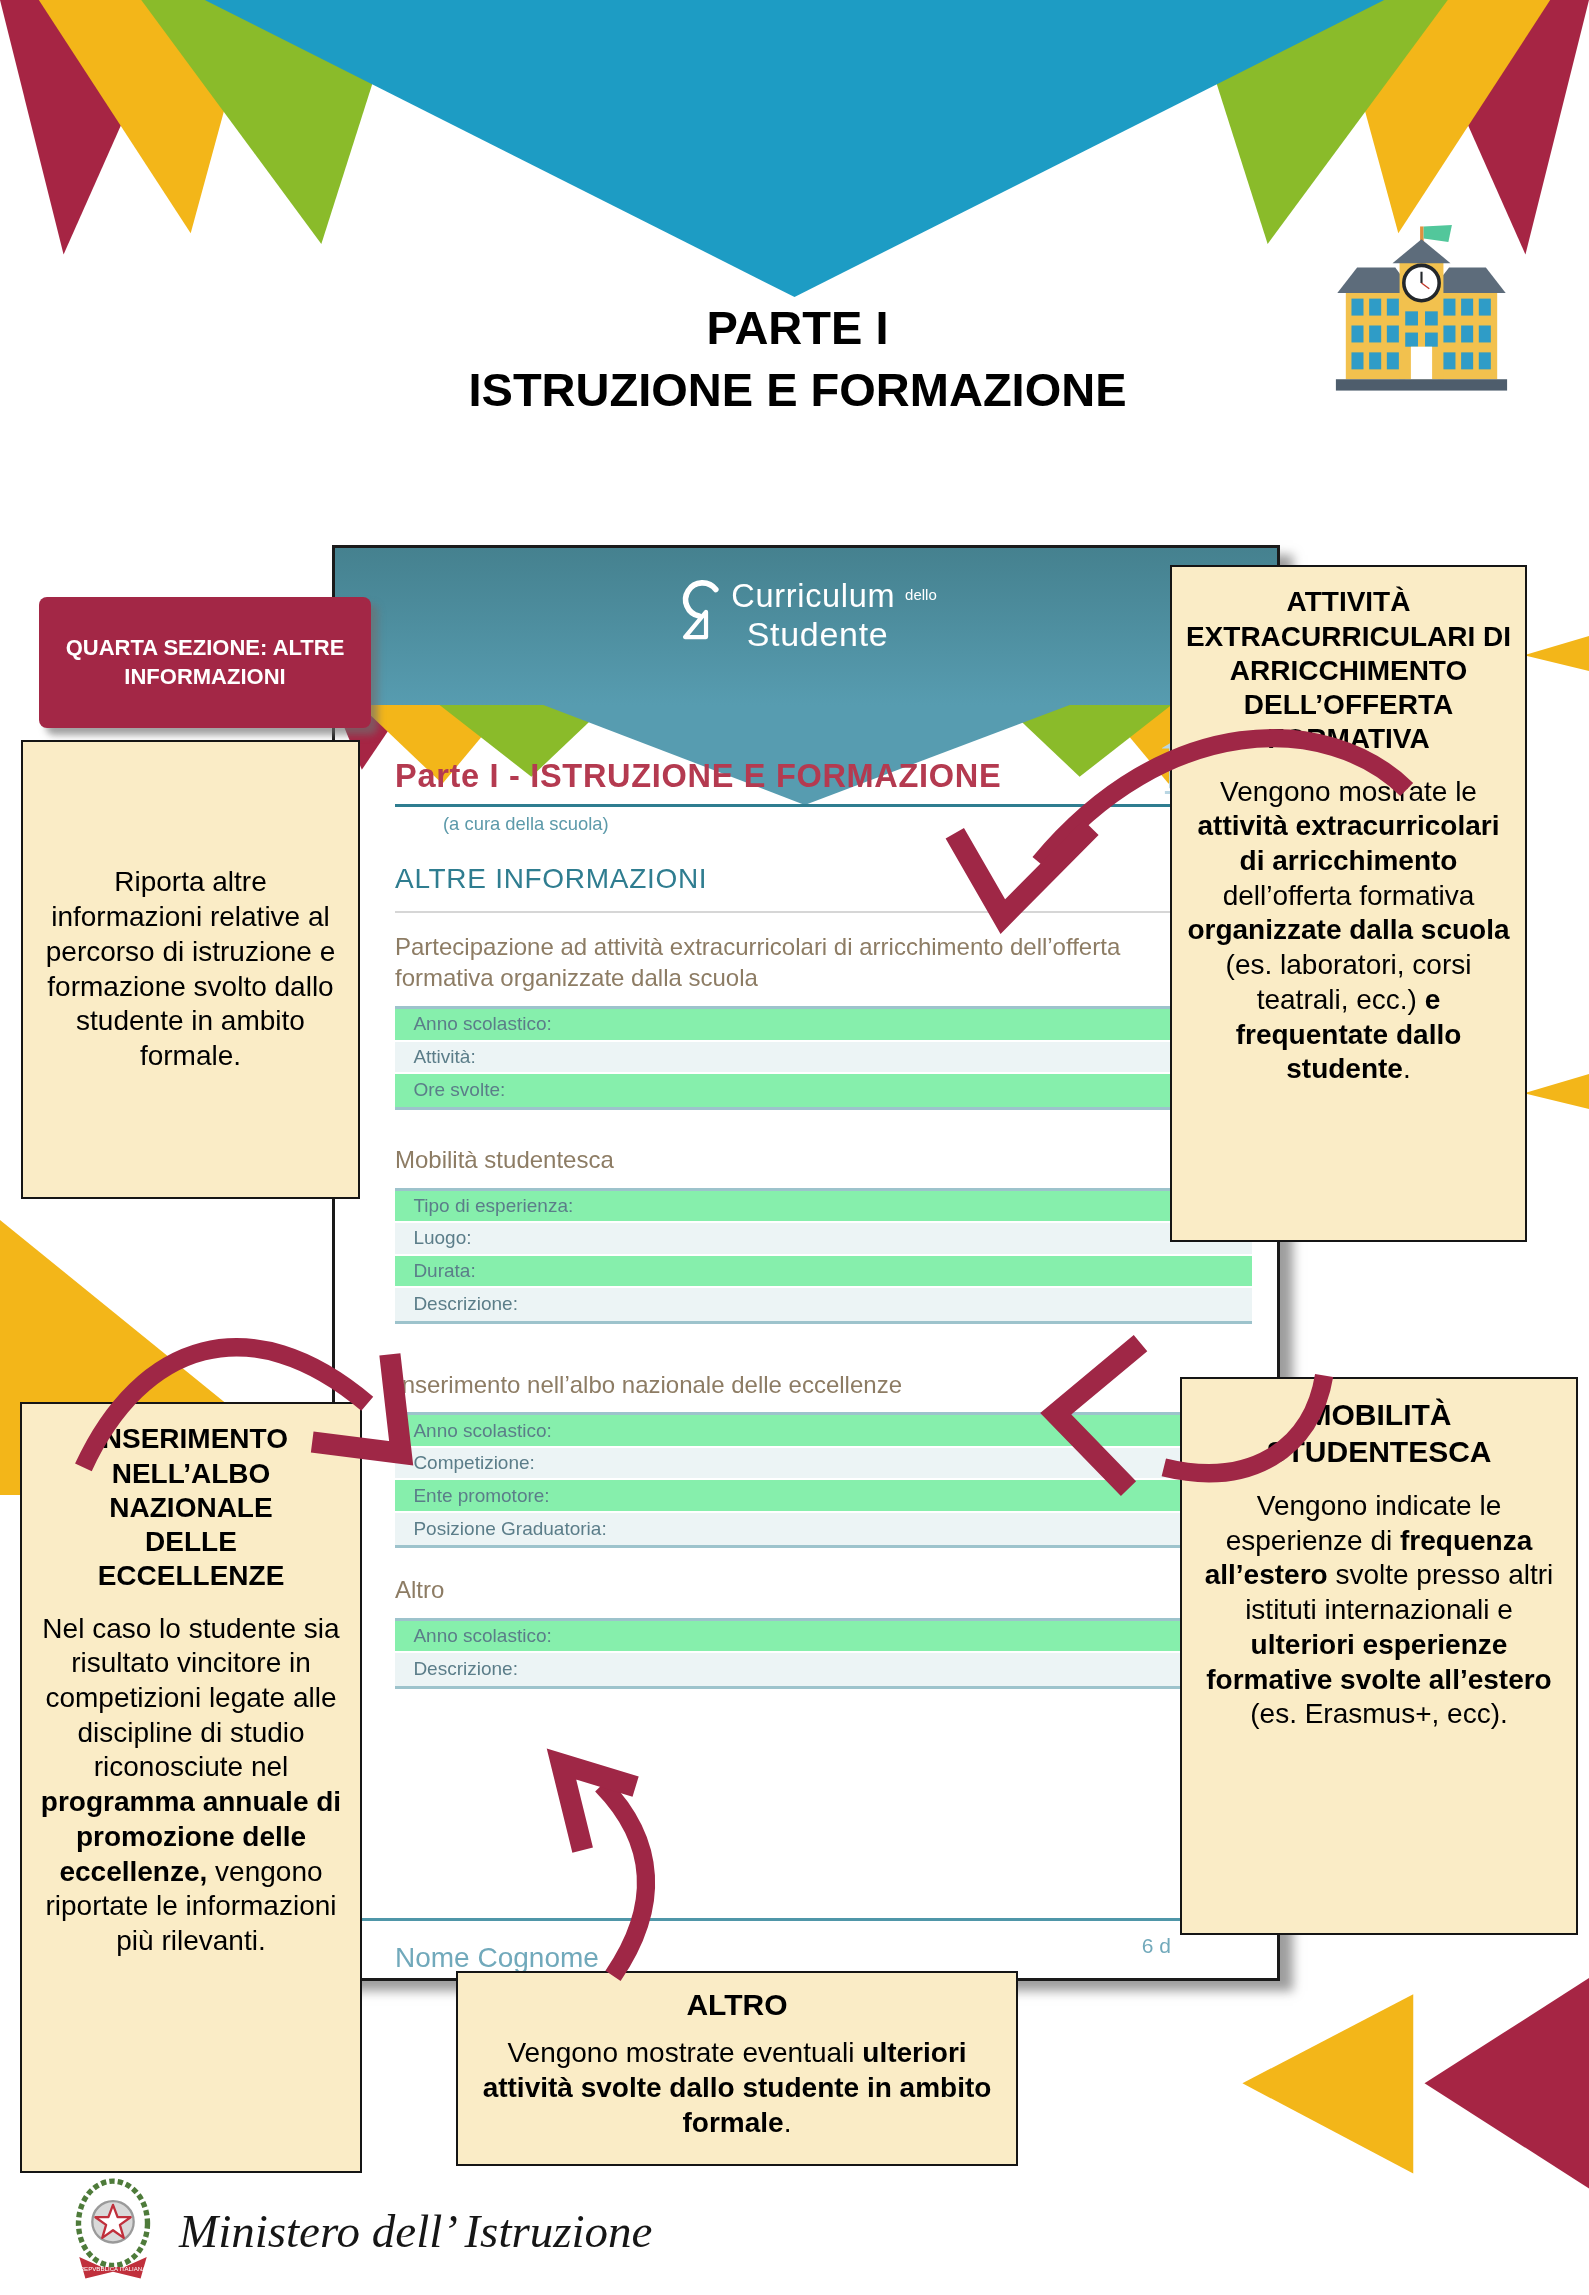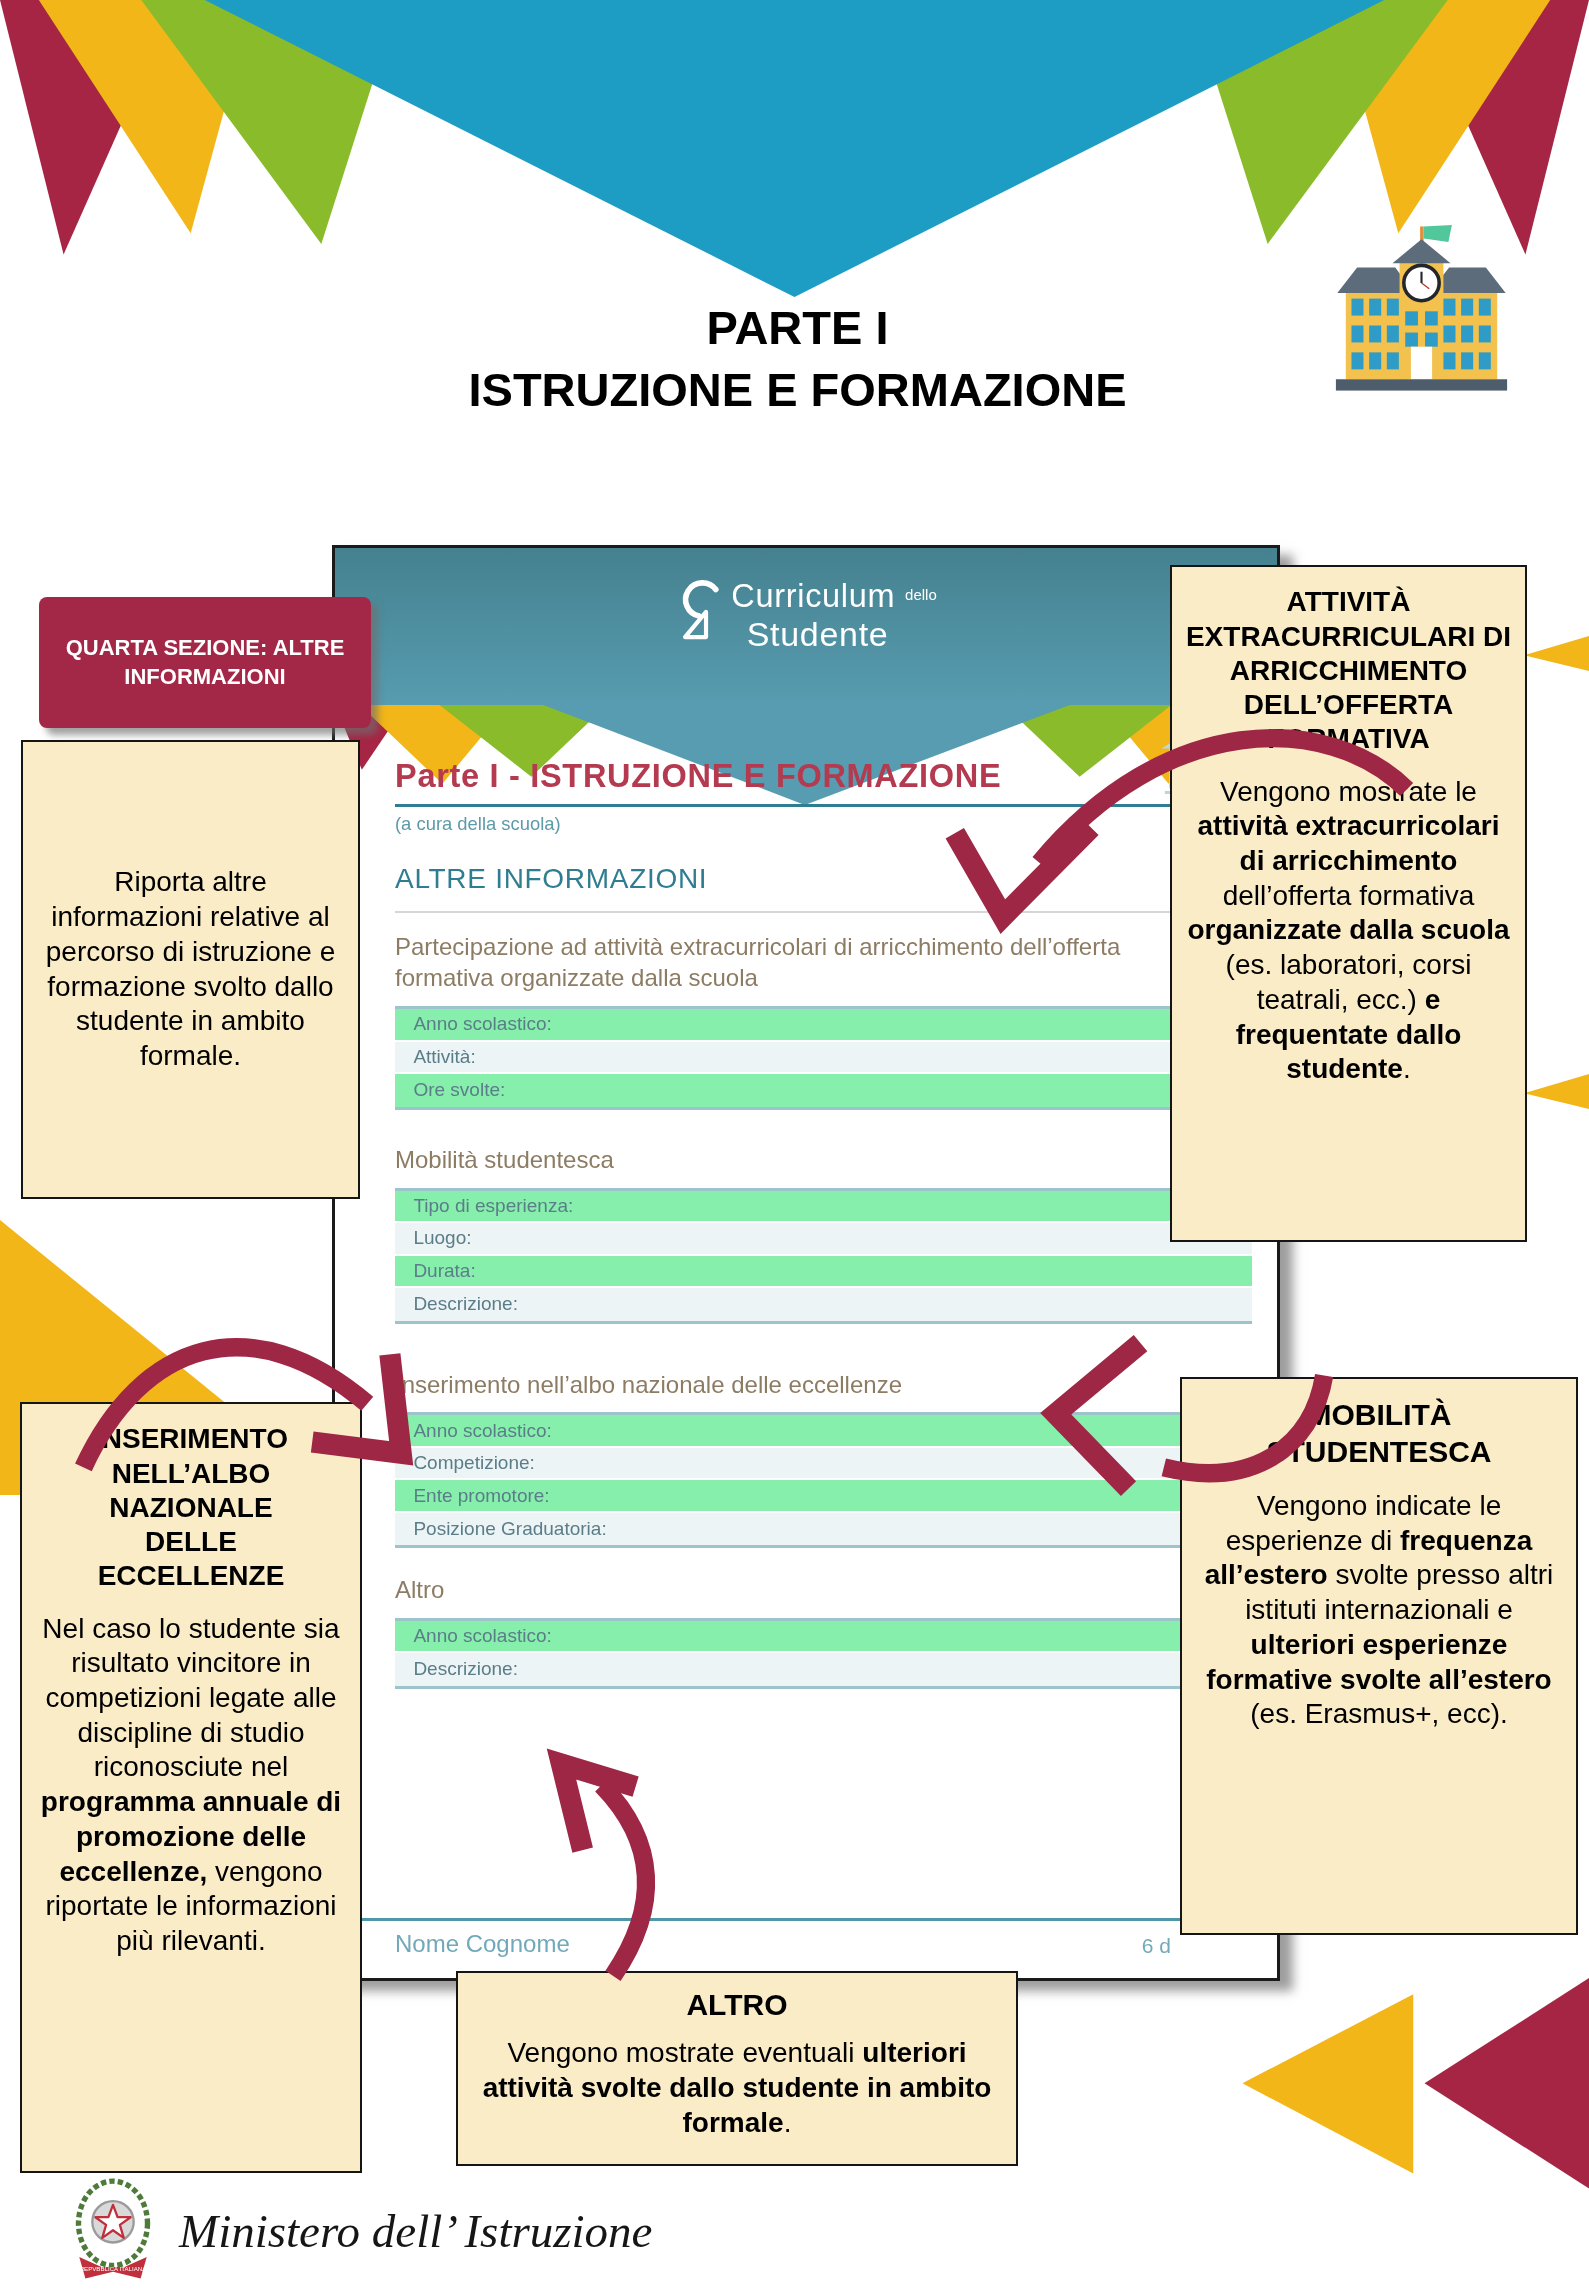--- a/index.html
+++ b/index.html
@@ -24,33 +24,33 @@
   #band{position:relative;height:157px;background:linear-gradient(180deg,#45818f,#579cb0);}
   #brand{position:absolute;left:50%;top:30px;transform:translateX(-50%);
          display:flex;gap:7px;color:#fff;align-items:flex-start;}
   #brand .l1{font-size:32.5px;letter-spacing:0.7px;}
   #brand .l1 .dello{font-size:15px;vertical-align:7px;letter-spacing:0;}
   #brand .l2{font-size:34px;margin-left:15.5px;letter-spacing:0.7px;}
   #pennants{position:absolute;left:0;top:157px;width:941px;height:102px;z-index:1;}
   #shot-body{position:absolute;left:0;top:157px;right:0;bottom:0;padding:0 21px 0 60px;z-index:2;}
   .part-title{margin-top:53px;font-size:32.5px;font-weight:600;color:#b43a50;letter-spacing:0.7px;}
   .rule{margin-top:8.5px;height:3.5px;background:#2f7d90;margin-right:4.2px;}
-  .subtitle{margin-top:5.7px;font-size:18.4px;color:#5d9aaa;}
+  .subtitle{margin-top:5.7px;font-size:18.4px;color:#5d9aaa;margin-left:48px;}
   .sec-title{margin-top:28px;font-size:28px;color:#2f7d90;letter-spacing:0.7px;
              padding-bottom:16px;border-bottom:2.1px solid #d6d6d6;}
   .g-head{font-size:24px;color:#8d7c64;line-height:1.3;max-width:763px;}
   .g1 .g-head{margin-top:18.4px;} .g2 .g-head{margin-top:34px;}
   .g3 .g-head{margin-top:45px;} .g4 .g-head{margin-top:25.4px;}
   .tbl{margin-top:12.7px;margin-right:4.2px;border-top:3.5px solid #9dc3cc;border-bottom:3.5px solid #9dc3cc;}
   .tbl .row{height:32.5px;display:flex;align-items:center;padding-left:18.4px;
             font-size:19px;color:#5b7d89;border-bottom:2.1px solid #ffffff;box-sizing:border-box;}
   .tbl .row:last-child{border-bottom:none;}
   .tbl .row.odd{background:#86efac;} .tbl .row.even{background:#ecf4f5;}
   .f-line{position:absolute;left:25px;right:25.4px;bottom:57px;height:3.5px;background:#4f96a8;}
-  .f-left{position:absolute;left:60px;bottom:20px;font-size:24px;color:#71a9bb;}
+  .f-left{position:absolute;left:60px;bottom:4px;font-size:28px;color:#71a9bb;}
   .f-right{position:absolute;right:106px;bottom:20px;font-size:21px;color:#71a9bb;white-space:nowrap;margin-top:34px;}
   #mini-building{position:absolute;right:44px;top:175px;width:71px;height:78px;z-index:1;}
 
   
   .callout{box-sizing:border-box;background:#faecc6;border:2.8px solid #151515;
            text-align:center;font-size:28px;line-height:1.24;z-index:4;}
   .callout h3{margin:0 0 18.4px 0;font-size:28px;line-height:1.22;}
   #box-quarta{left:39px;top:597px;width:332px;min-height:131px;background:#a32746;color:#fff;
               font-weight:bold;font-size:22px;line-height:1.3;text-align:center;
               display:flex;align-items:center;justify-content:center;padding:11.3px 8.5px;box-sizing:border-box;

